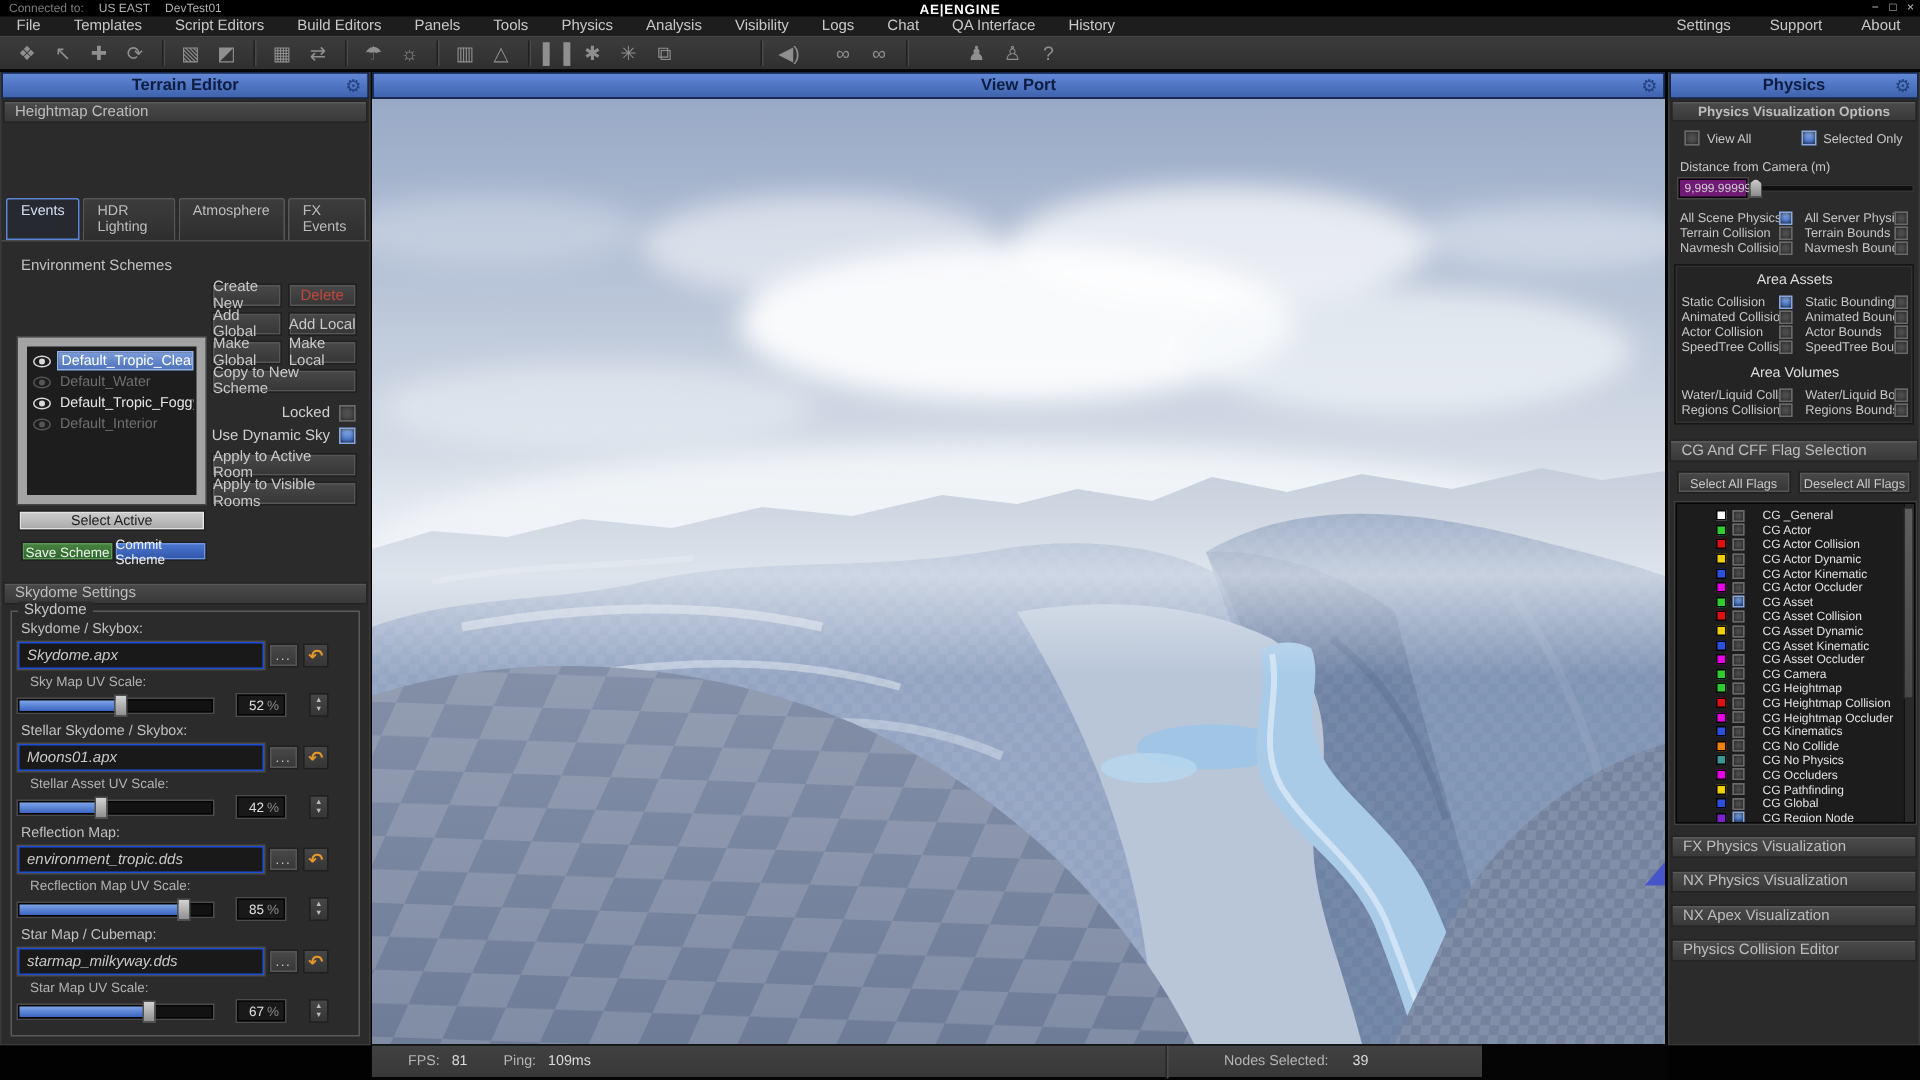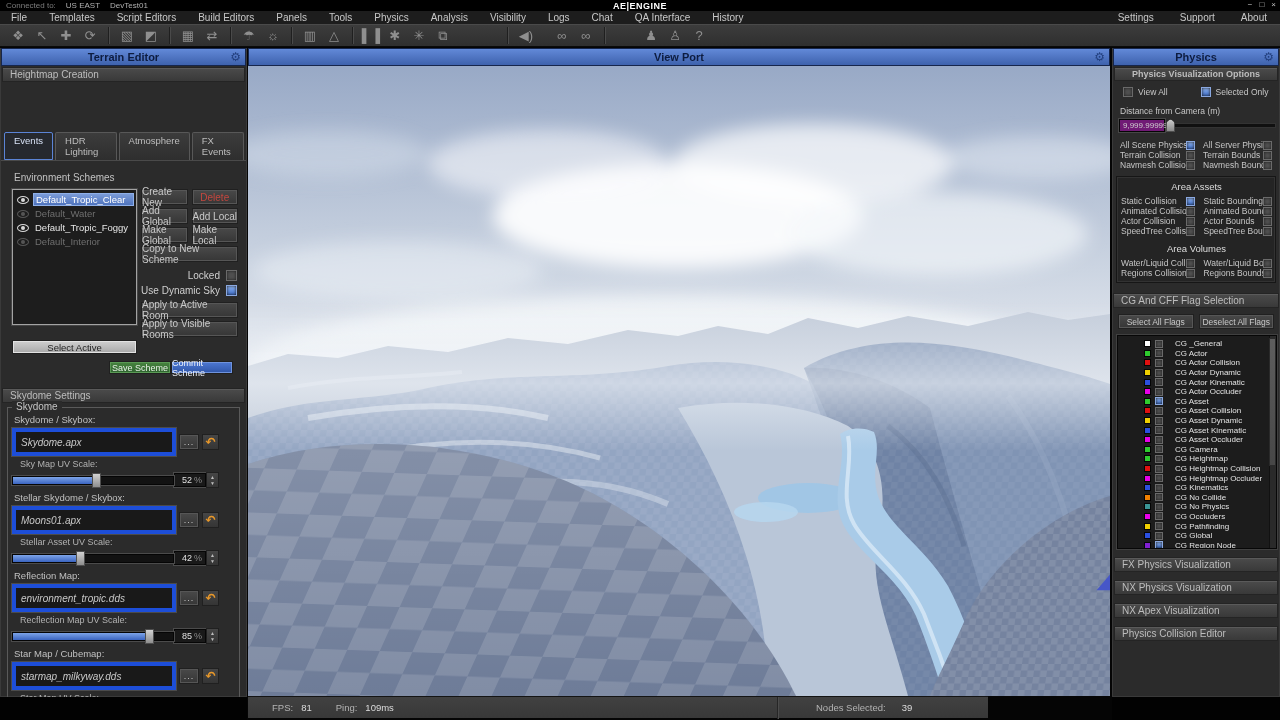--- a/index.html
+++ b/index.html
@@ -44,22 +44,22 @@
     color:#c9c9c9; font-size:10px; display:flex; align-items:center; justify-content:center; height:16px; }
   .btn.red { color:#c4473f; }
   .btn.green { background:linear-gradient(#47853f,#2f6330); box-shadow:inset 0 0 0 1px #5a9a55; color:#e8f2e6; font-size:9px; }
   .btn.blue  { background:linear-gradient(#4d78d2,#2f55a8); box-shadow:inset 0 0 0 1px #6f93dd; color:#eef2fb; font-size:9px; }
   .btn.lt { background:linear-gradient(#cfcfcf,#a8a8a8); box-shadow:inset 0 0 0 1px #e2e2e2; color:#1d1d1d; }
 
   .cb { width:11px; height:11px; background:#4f4f4f; border:1px solid #6a6a6a; box-shadow:inset 0 0 3px #1c1c1c; flex:none; }
   .cb.on { background:linear-gradient(#8fb4ef,#3a6ac6); border-color:#8aa8e0; box-shadow:inset 0 0 2px #1a3succ; }
   .cb.sm { width:8px; height:8px; }
 
-  .inp { background:#191919; border:4px solid #1d4ed8; box-shadow:0 0 0 1px #4b4b4b; color:#c9c9c9;
-    font-style:italic; font-size:10px; height:28px; display:flex; align-items:center; padding:0 5px; overflow:hidden; white-space:nowrap; }
+  .inp { background:#191919; border:1px solid #1d4ed8; box-shadow:0 0 0 1px #4b4b4b; color:#c9c9c9;
+    font-style:italic; font-size:10px; height:18px; display:flex; align-items:center; padding:0 5px; overflow:hidden; white-space:nowrap; }
   .slider { height:9px; background:#121212; border:1px solid #050505; box-shadow:0 0 0 1px #4b4b4b; position:relative; }
   .slider .fill { height:100%; background:linear-gradient(#7da4e8,#3a64c0); position:relative; }
   .slider .thumb { position:absolute; right:-5px; top:-4px; width:9px; height:15px;
     background:linear-gradient(#d2d2d2,#8e8e8e); border:1px solid #4f4f4f; }
   .val { width:32px; height:14px; background:#191919; border:1px solid #060606; box-shadow:0 0 0 1px #4b4b4b;
     color:#e0e0e0; font-size:9px; display:flex; align-items:center; justify-content:flex-end; padding:0 3px; gap:2px; }
   .val .unit { color:#8a8a8a; }
   .spin { width:13px; height:16px; background:linear-gradient(#464646,#353535); border:1px solid #202020;
     display:flex; flex-direction:column; align-items:center; justify-content:center; color:#bdbdbd; font-size:5px; line-height:6px; }
   .undo { width:17px; height:16px; background:linear-gradient(#464646,#353535); border:1px solid #202020;
@@ -72,43 +72,43 @@
   
   .panel-left { position:absolute; left:0; top:48px; width:247px; height:649px; background:#2b2b2b; border:1px solid #3a3a3a; border-top:none; }
   .hm-bar { margin:1px; }
   .tabs { display:flex; margin:50px 0 0 3px; font-size:9.5px; }
   .tab { padding:2px 9px 3px; background:linear-gradient(#3c3c3c,#2e2e2e); border:1px solid #585858; border-bottom:none;
     color:#bdbdbd; margin-right:2px; border-radius:2px 2px 0 0; }
   .tab.active { background:#26292f; border:1px solid #5b84d6; color:#d6e0f4; }
   .tabpane { border-top:1px solid #4a4a4a; padding:6px 0 0 0; }
   .env-label { font-size:10px; color:#c2c2c2; margin:5px 0 6px 13px; }
   .schemes-wrap { display:flex; margin:0 8px 0 11px; gap:4px; }
-  .scheme-list { width:125px; height:136px; background:#1d1d1d; border:1px solid #a3a3a3; box-shadow:0 0 0 1px #454545; padding-top:3px; }
+  .scheme-list { width:125px; height:111px; background:#1d1d1d; border:6px solid #a3a3a3; box-shadow:0 0 0 1px #454545; padding-top:3px;margin-top:36px; }
   .srow { display:flex; align-items:center; gap:4px; height:13px; padding:0 2px 0 4px; font-size:9.5px; color:#e6e6e6; margin-bottom:1px; }
   .srow .slab { flex:1; padding:0 2px; white-space:nowrap; overflow:hidden; }
   .srow.sel .slab { background:linear-gradient(#7b9bd8,#4f74bd); border:1px solid #8fb0e8; color:#fff; }
   .srow.dim { color:#6f6f6f; }
   .btncol { flex:1; display:flex; flex-direction:column; }
   .btnrow2 { display:flex; gap:4px; margin-bottom:3px; }
   .btnrow2 .btn { flex:1; }
   .ckrow { display:flex; align-items:center; justify-content:flex-end; gap:6px; height:15px; font-size:10px; color:#cfcfcf; margin-right:1px; }
   .selactive-row { margin:3px 8px 0 11px; display:flex; }
   .selactive-row .btn { width:125px; height:14px; font-size:9.5px; }
-  .commitrow { display:flex; justify-content:flex-end; margin:7px 13px 0 13px; }
+  .commitrow { display:flex; justify-content:flex-start; margin:7px 13px 0 13px; }
   .commitrow .btn { width:62px; height:13px; }
   .sky-hdr { margin:14px 1px 0 1px; }
   .fieldset { margin:4px 6px 0 6px; border:1px solid #5a5a5a; padding:2px 20px 6px 4px; position:relative; }
   .fieldset .legend { position:absolute; top:-7px; left:4px; background:#2b2b2b; padding:0 4px; font-size:10px; color:#c4c4c4; }
   .field { margin-top:4px; }
   .flab { font-size:9.5px; color:#c0c0c0; margin:3px 0 3px 2px; }
   .flab.sm { font-size:9px; color:#b2b2b2; margin-left:8px; }
   .frow1 { display:flex; gap:3px; align-items:center; }
   .frow1 .inp { flex:1; }
   .frow1 .btn.dots { width:20px; height:16px; font-size:9px; letter-spacing:1px; }
-  .frow2 { display:flex; gap:0; align-items:center; margin:1px 0 2px 0; }
+  .frow2 { display:flex; gap:16px; align-items:center; margin:1px 0 2px 0; }
   .frow2 .slider { flex:1; }
   .collapse-bar { margin:7px 1px 0 1px; }
 
   
   .viewport { position:absolute; left:248px; top:48px; width:862px; height:670px; }
   .vp-hdr { position:absolute; left:0; top:0; width:862px; }
   .vp-scene { position:absolute; left:0; top:18px; width:862px; height:630px; background:#cfd6e2; overflow:hidden; }
   .vp-scene svg { display:block; width:862px; height:630px; }
   .gizmo { position:absolute; right:28px; top:8px; width:84px; height:72px; }
   .statusbar { position:absolute; left:0; top:648px; width:740px; height:22px; background:linear-gradient(#414141,#383838);

